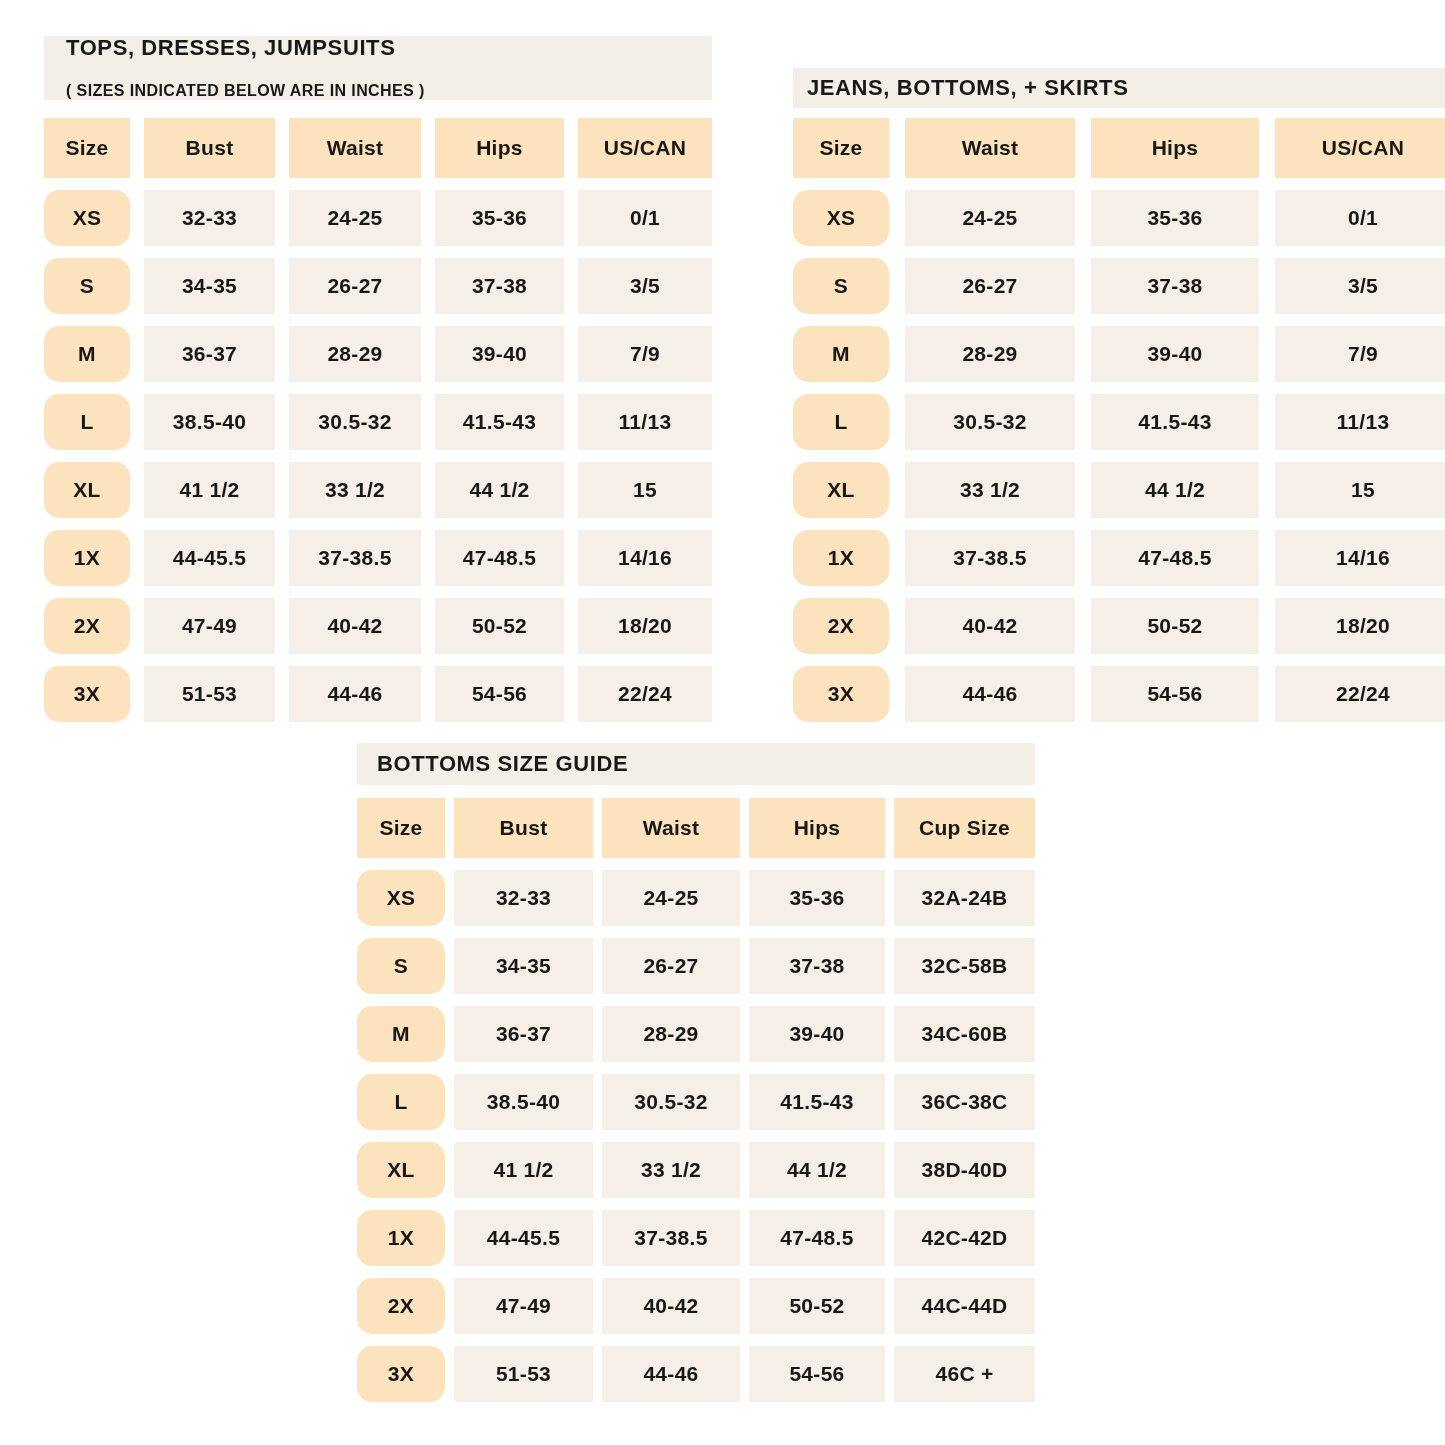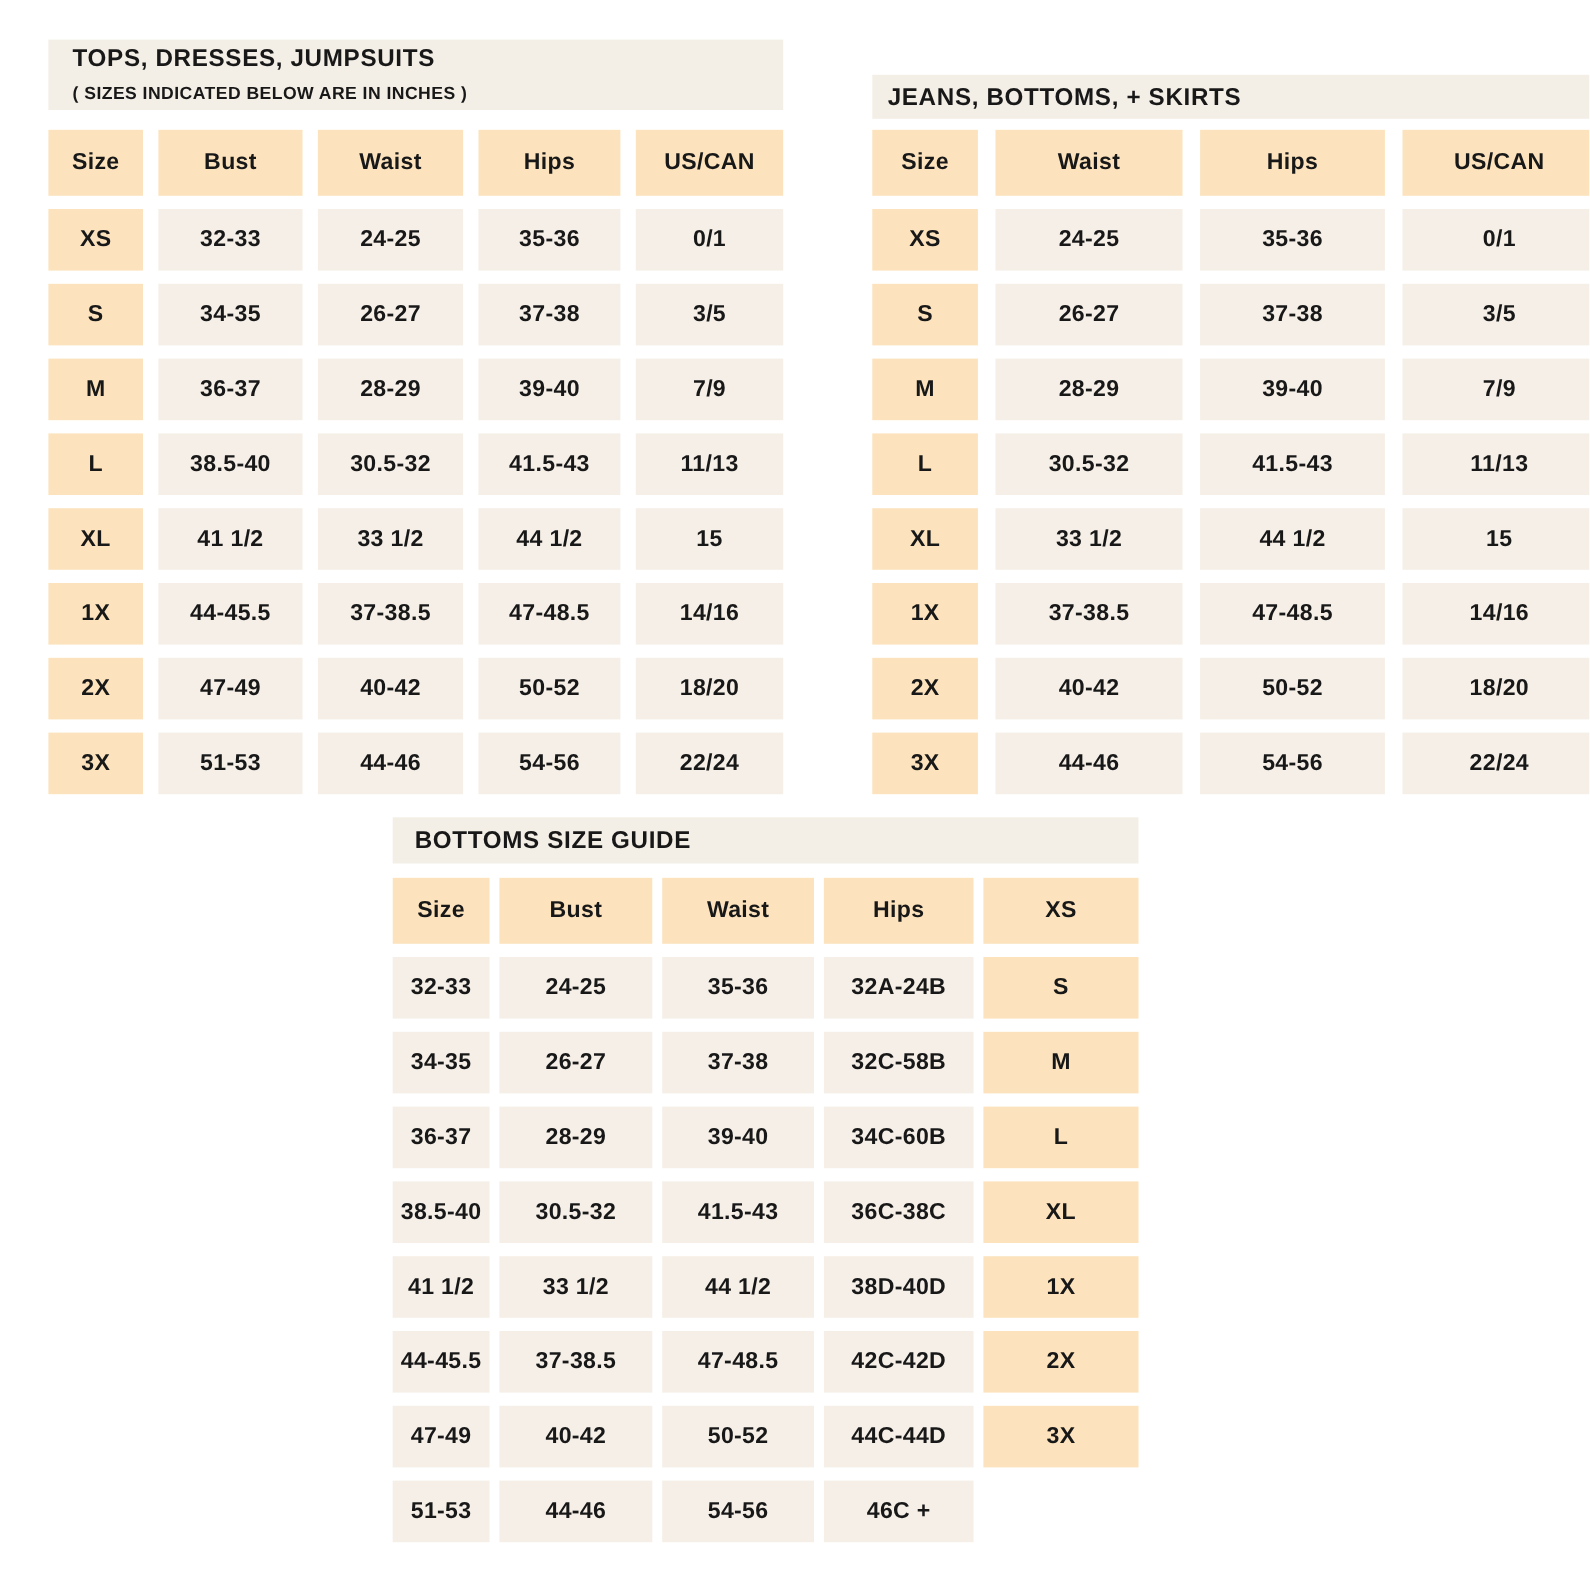--- a/index.html
+++ b/index.html
@@ -44,26 +44,26 @@
   .cell {
     display: flex;
     align-items: center;
     justify-content: center;
     font-weight: 700;
     font-size: 21px;
     letter-spacing: 0.3px;
     white-space: nowrap;
   }
   .cell.header { background: var(--header-bg, #fce3bd); }
-  .cell.size   { background: var(--size-bg, #fce3bd); }
+  .cell.size   { background: var(--size-bg, #fce3bd); border-radius: 15px; }
   .cell.data   { background: var(--cell-bg, #f5efe7); }
 
   
   .t0 { left: 44px; top: 36px; width: 668px; }
-  .t0 .title-block { height: 64px; padding-left: 22px; }
+  .t0 .title-block { height: 64px; padding-left: 22px; justify-content: space-between; }
   .t0 .grid {
     margin-top: 18px;
     grid-template-columns: 86px 131px 132px 129px 134px;
     grid-template-rows: 60px;
     grid-auto-rows: 56px;
     gap: 12px 14px;
   }
 
   
   .t1 { left: 745px; top: 68px; width: 740px; padding-left: 48px; }
@@ -192,20 +192,21 @@
 
   <section class="tbl t2">
     <div class="title-block">
       <div class="title">BOTTOMS SIZE GUIDE</div>
     </div>
     <div class="grid">
         <div class="cell header">Size</div>
         <div class="cell header">Bust</div>
         <div class="cell header">Waist</div>
         <div class="cell header">Hips</div>
+        <div class="cell header">Cup Size</div>
         <div class="cell size">XS</div>
         <div class="cell data">32-33</div>
         <div class="cell data">24-25</div>
         <div class="cell data">35-36</div>
         <div class="cell data">32A-24B</div>
         <div class="cell size">S</div>
         <div class="cell data">34-35</div>
         <div class="cell data">26-27</div>
         <div class="cell data">37-38</div>
         <div class="cell data">32C-58B</div>

